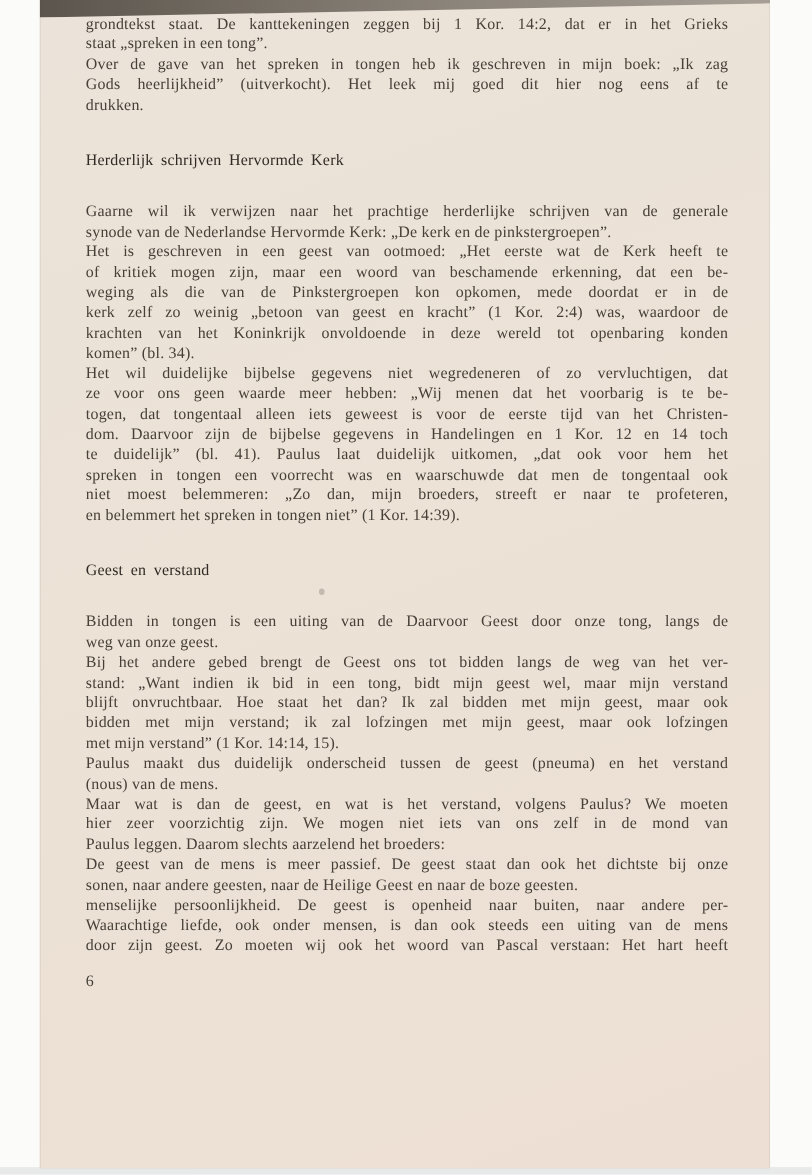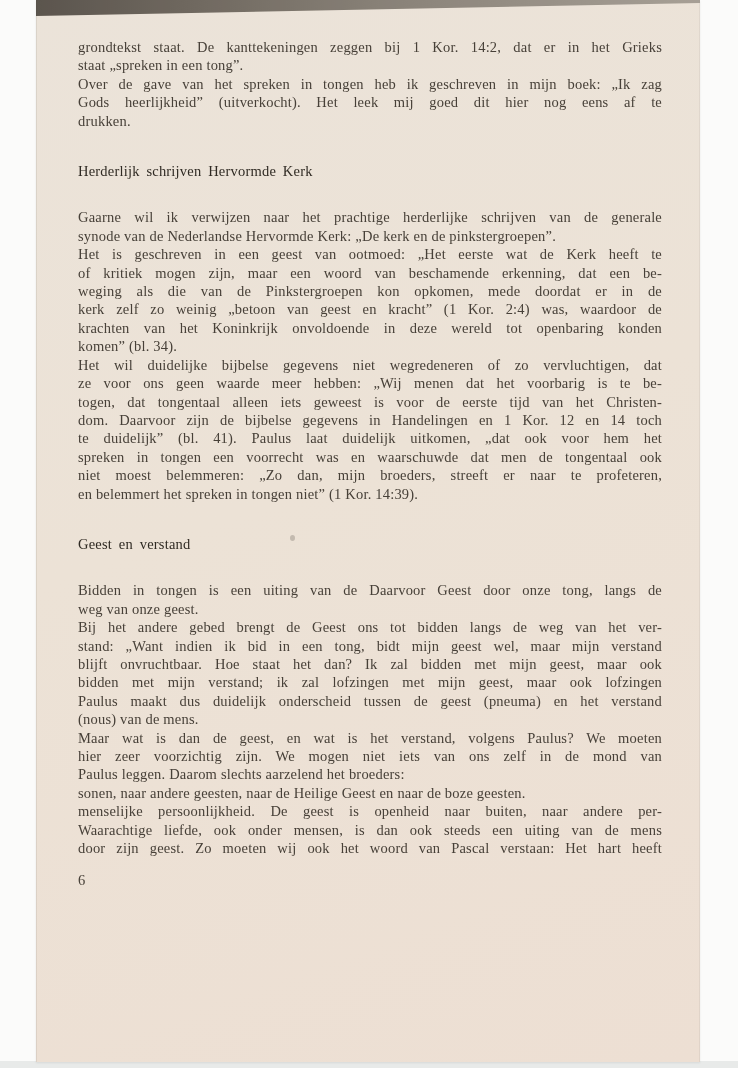--- a/index.html
+++ b/index.html
@@ -44,21 +44,20 @@
   }
   .content {
     position: absolute;
     left: 42px;
     top: 13px;
     width: 584px;
     color: #474038;
     font-size: 14.5px;
     line-height: 18.4px;
     letter-spacing: 0.2px;
-    margin-top: 25px;
   }
   .paragraph { margin: 0; }
   .line {
     text-align: justify;
     text-align-last: justify;
     white-space: normal;
   }
   .line.last {
     text-align-last: left;
   }
@@ -129,31 +128,33 @@
       <div class="heading">Geest en verstand</div>
       <div class="paragraph">
         <div class="line">Bidden in tongen is een uiting van de Daarvoor Geest door onze tong, langs de</div>
         <div class="line last">weg van onze geest.</div>
       </div>
       <div class="paragraph">
         <div class="line">Bij het andere gebed brengt de Geest ons tot bidden langs de weg van het ver-</div>
         <div class="line">stand: „Want indien ik bid in een tong, bidt mijn geest wel, maar mijn verstand</div>
         <div class="line">blijft onvruchtbaar. Hoe staat het dan? Ik zal bidden met mijn geest, maar ook</div>
         <div class="line">bidden met mijn verstand; ik zal lofzingen met mijn geest, maar ook lofzingen</div>
+        <div class="line last">met mijn verstand” (1 Kor. 14:14, 15).</div>
       </div>
       <div class="paragraph">
         <div class="line">Paulus maakt dus duidelijk onderscheid tussen de geest (pneuma) en het verstand</div>
         <div class="line last">(nous) van de mens.</div>
       </div>
       <div class="paragraph">
         <div class="line">Maar wat is dan de geest, en wat is het verstand, volgens Paulus? We moeten</div>
         <div class="line">hier zeer voorzichtig zijn. We mogen niet iets van ons zelf in de mond van</div>
         <div class="line last">Paulus leggen. Daarom slechts aarzelend het broeders:</div>
       </div>
       <div class="paragraph">
+        <div class="line">De geest van de mens is meer passief. De geest staat dan ook het dichtste bij onze</div>
         <div class="line last">sonen, naar andere geesten, naar de Heilige Geest en naar de boze geesten.</div>
         <div class="line">menselijke persoonlijkheid. De geest is openheid naar buiten, naar andere per-</div>
       </div>
       <div class="paragraph">
         <div class="line">Waarachtige liefde, ook onder mensen, is dan ook steeds een uiting van de mens</div>
         <div class="line">door zijn geest. Zo moeten wij ook het woord van Pascal verstaan: Het hart heeft</div>
       </div>
       <div class="page-number">6</div>
   </div>
 </div>

